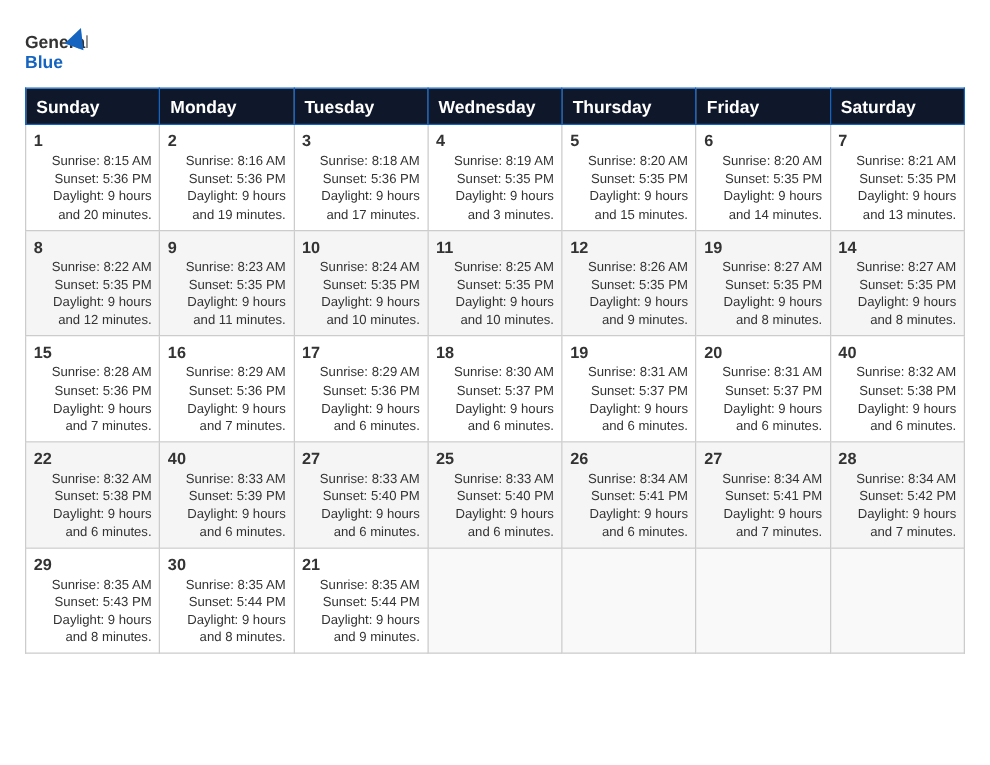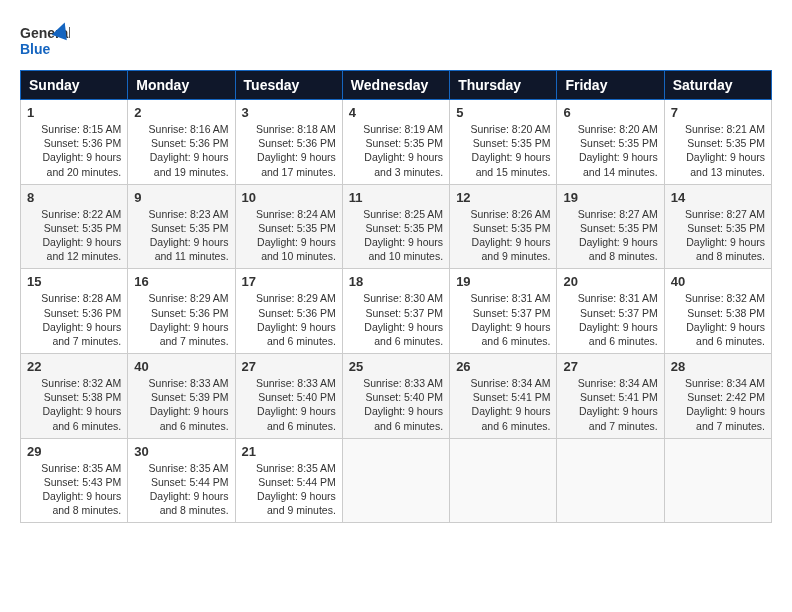--- a/index.html
+++ b/index.html
@@ -335,21 +335,21 @@
         <div class="day-info">
           <span>Sunrise: 8:34 AM</span><br>
           <span>Sunset: 5:41 PM</span><br>
           <span>Daylight: 9 hours and 7 minutes.</span>
         </div>
       </td>
         <td>
         <span class="day-number">28</span>
         <div class="day-info">
           <span>Sunrise: 8:34 AM</span><br>
-          <span>Sunset: 2:42 PM</span><br>
+          <span>Sunset: 5:42 PM</span><br>
           <span>Daylight: 9 hours and 7 minutes.</span>
         </div>
       </td>
       </tr>
       <tr>
         <td>
         <span class="day-number">29</span>
         <div class="day-info">
           <span>Sunrise: 8:35 AM</span><br>
           <span>Sunset: 5:43 PM</span><br>

